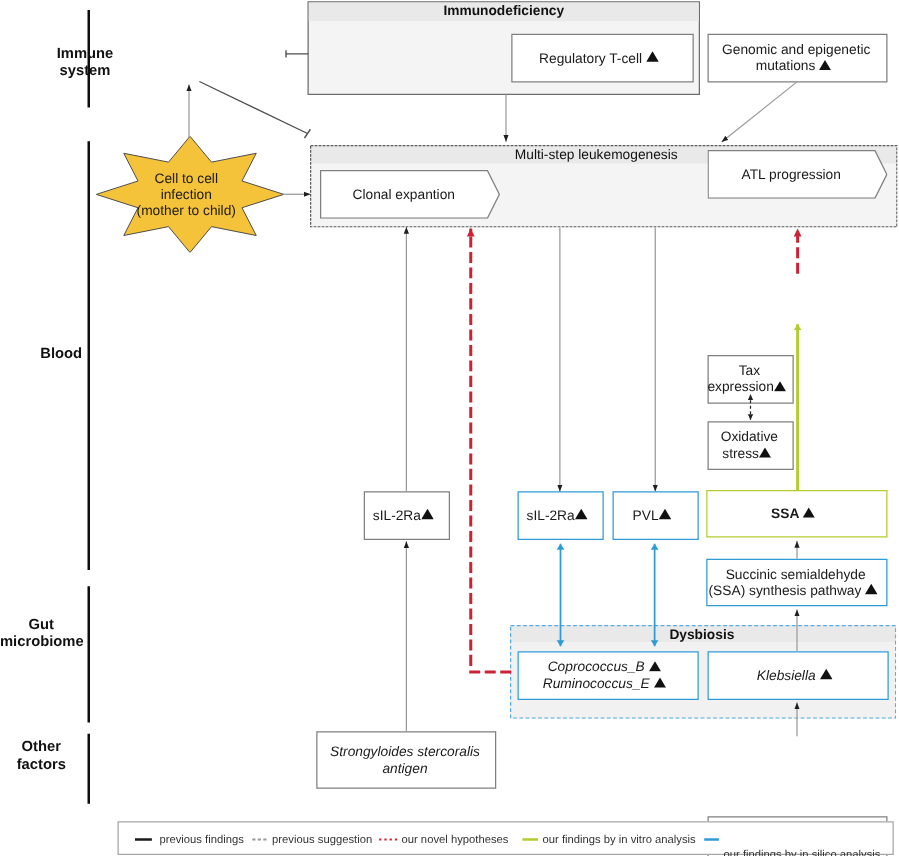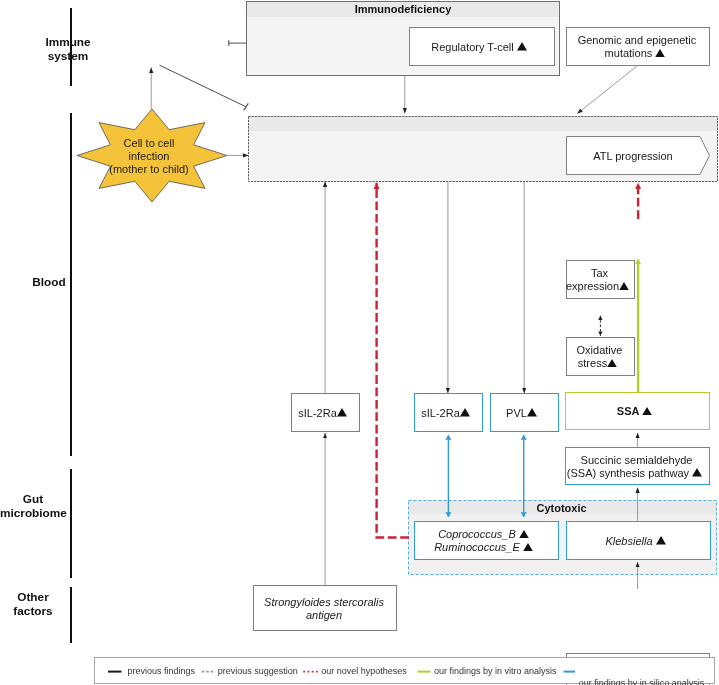--- a/index.html
+++ b/index.html
@@ -78,31 +78,38 @@
             <polygon points="5,0 10,8.4 0,8.4" fill="#111"></polygon>
           </svg></span></div>
     </div>
 
   <div class="abs" style="left:248px;top:116px;width:470px;height:66px;">
     <svg width="470" height="66" style="position:absolute;left:0;top:0;">
       <rect x="0" y="0" width="470" height="15" fill="#e9e9e9"></rect>
       <rect x="0" y="15" width="470" height="51" fill="#f4f4f4"></rect>
       <rect x="0.5" y="0.5" width="469" height="65" fill="none" stroke="#5a5a5a" stroke-width="1" stroke-dasharray="2.2 1"></rect>
     </svg>
-  </div>
-
-  <div class="abs" style="left:566px;top:136px;width:144px;height:39px;">
+    <div class="grphdr reg" style="height:14px;position:absolute;left:-6px;top:1px;width:470px;background:transparent;">Multi-step leukemogenesis</div>
+  </div>
+
+  <div class="abs" style="left:256px;top:136px;width:144px;height:39px;">
     <svg width="144" height="39" style="position:absolute;left:0;top:0;">
       <polygon points="0.5,0.5 134,0.5 143.5,19.5 134,38.5 0.5,38.5" fill="#fff" stroke="#808080" stroke-width="1"></polygon>
     </svg>
+    <div style="position:absolute;left:0;top:0;width:134px;height:39px;display:flex;align-items:center;justify-content:center;font-size:11px;">Clonal expantion</div>
+  </div>
+  <div class="abs" style="left:566px;top:120px;width:144px;height:39px;">
+    <svg width="144" height="39" style="position:absolute;left:0;top:0;">
+      <polygon points="0.5,0.5 134,0.5 143.5,19.5 134,38.5 0.5,38.5" fill="#fff" stroke="#808080" stroke-width="1"></polygon>
+    </svg>
     <div style="position:absolute;left:0;top:0;width:134px;height:39px;display:flex;align-items:center;justify-content:center;font-size:11px;">ATL progression</div>
   </div>
 
 
-  <div class="abs box ctr" style="left:566px;top:260px;width:69px;height:39px;justify-content:center;">
+  <div class="abs box ctr" style="left:566px;top:284px;width:69px;height:39px;justify-content:center;">
       <div>Tax<br>expression<span class="tri"><svg width="10" height="8.4" viewBox="0 0 10 8.4">
             <polygon points="5,0 10,8.4 0,8.4" fill="#111"></polygon>
           </svg></span></div>
     </div>
   <div class="abs box ctr" style="left:566px;top:337px;width:69px;height:39px;">
       <div>Oxidative<br>stress<span class="tri"><svg width="10" height="8.4" viewBox="0 0 10 8.4">
             <polygon points="5,0 10,8.4 0,8.4" fill="#111"></polygon>
           </svg></span></div>
     </div>
 
@@ -132,21 +139,21 @@
             <polygon points="5,0 10,8.4 0,8.4" fill="#111"></polygon>
           </svg></span></div>
     </div>
 
   <div class="abs" style="left:408px;top:500px;width:309px;height:75px;">
     <svg width="309" height="75" style="position:absolute;left:0;top:0;">
       <rect x="0" y="0" width="309" height="14" fill="#e9e9e9"></rect>
       <rect x="0" y="14" width="309" height="61" fill="#f1f1f1"></rect>
       <rect x="0.5" y="0.5" width="308" height="74" fill="none" stroke="#56aede" stroke-width="1" stroke-dasharray="3 2"></rect>
     </svg>
-    <div class="grphdr" style="height:14px;position:absolute;left:-1px;top:1px;width:309px;background:transparent;">Cytotoxic</div>
+    <div class="grphdr" style="height:14px;position:absolute;left:-1px;top:1px;width:309px;background:transparent;">Dysbiosis</div>
   </div>
   <div class="abs boxblue ctr ital" style="left:414px;top:521px;width:145px;height:39px;">
       <div>Coprococcus_B <span class="tri"><svg width="10" height="8.4" viewBox="0 0 10 8.4">
             <polygon points="5,0 10,8.4 0,8.4" fill="#111"></polygon>
           </svg></span><br>Ruminococcus_E <span class="tri"><svg width="10" height="8.4" viewBox="0 0 10 8.4">
             <polygon points="5,0 10,8.4 0,8.4" fill="#111"></polygon>
           </svg></span></div>
     </div>
   <div class="abs boxblue ctr ital" style="left:566px;top:521px;width:145px;height:39px;">
       <div>Klebsiella <span class="tri"><svg width="10" height="8.4" viewBox="0 0 10 8.4">

